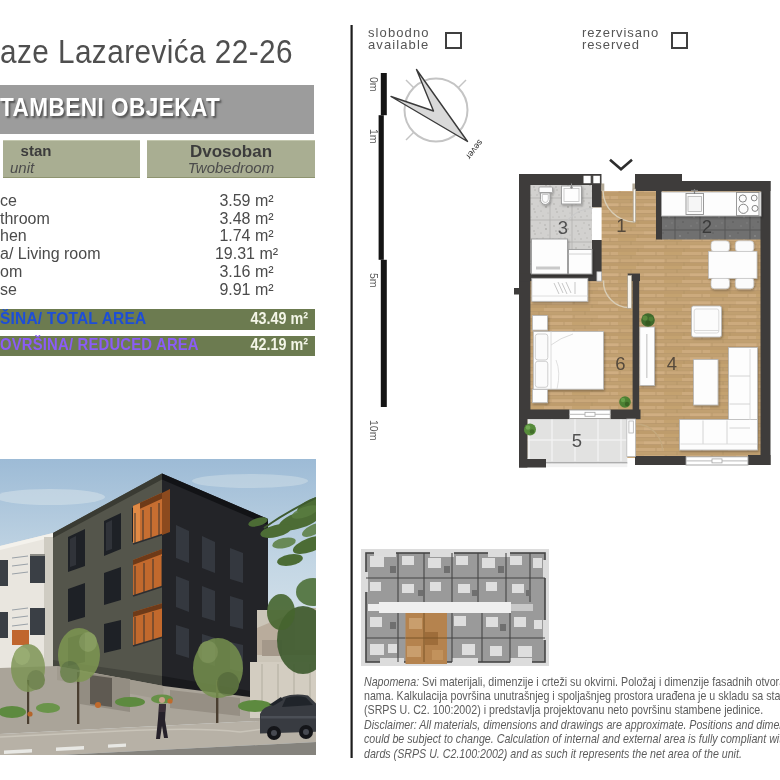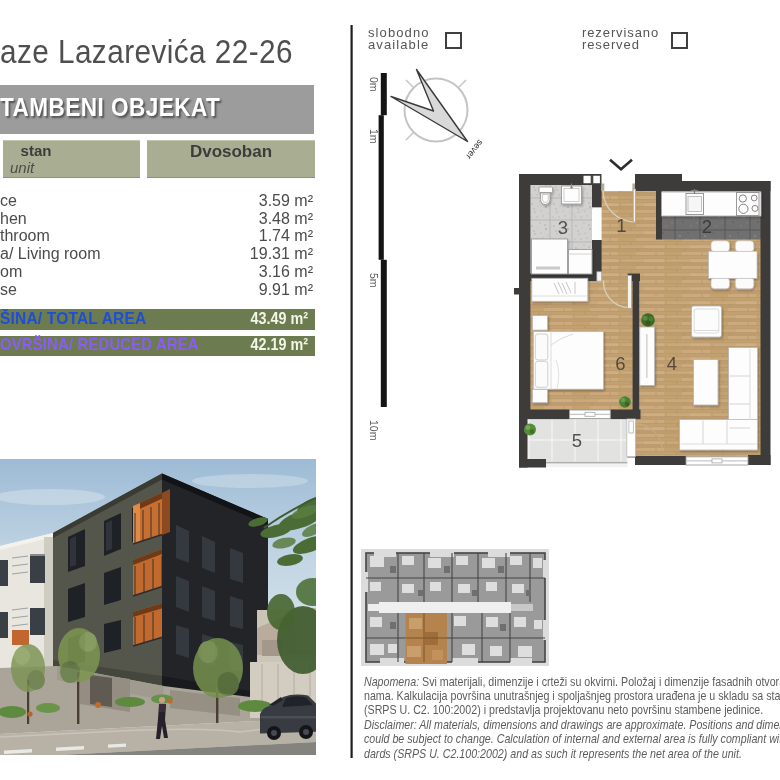--- a/index.html
+++ b/index.html
@@ -25,31 +25,32 @@
 
 <div class="abs" style="left:147px;top:140px;width:168px;height:38px;background:#a9ae92;box-shadow:inset 0 1px 0 #c3c7ae,inset 0 -1px 0 #8e946f"></div>
 
 <div class="abs" style="left:10px;top:142px;width:52px;text-align:center;font-size:15px;font-weight:bold;color:#3c3c3c">stan</div>
 
 <div class="abs" style="left:10px;top:159px;width:52px;text-align:left;font-size:15px;font-style:italic;color:#4c4c4c">unit</div>
 
 
 <div class="abs" style="left:147px;top:142px;width:168px;text-align:center;font-size:17px;font-weight:bold;color:#3c3c3c">Dvosoban</div>
 
+<div class="abs" style="left:147px;top:159px;width:168px;text-align:center;font-size:15px;font-style:italic;color:#4c4c4c">Twobedroom</div>
 
 <div class="abs" style="left:0;top:192px;width:230px;font-size:16px;color:#4b4b4b;line-height:17.7px">
 <div>ce</div>
+      <div>throom</div>
       <div>hen</div>
-      <div>throom</div>
       <div>a/ Living room</div>
       <div>om</div>
       <div>se</div>
 </div>
 
-<div class="abs" style="left:180px;top:192px;width:133px;font-size:16px;color:#4b4b4b;line-height:17.7px;text-align:right">
+<div class="abs" style="left:180px;top:192px;width:133px;font-size:16px;color:#4b4b4b;line-height:17.7px;text-align:center">
 <div>3.59 m²</div>
       <div>3.48 m²</div>
       <div>1.74 m²</div>
       <div>19.31 m²</div>
       <div>3.16 m²</div>
       <div>9.91 m²</div>
 </div>
 
 <div class="abs" style="left:-30px;top:308.5px;width:345px;height:21.3px;background:#6c7b50"></div>
 

